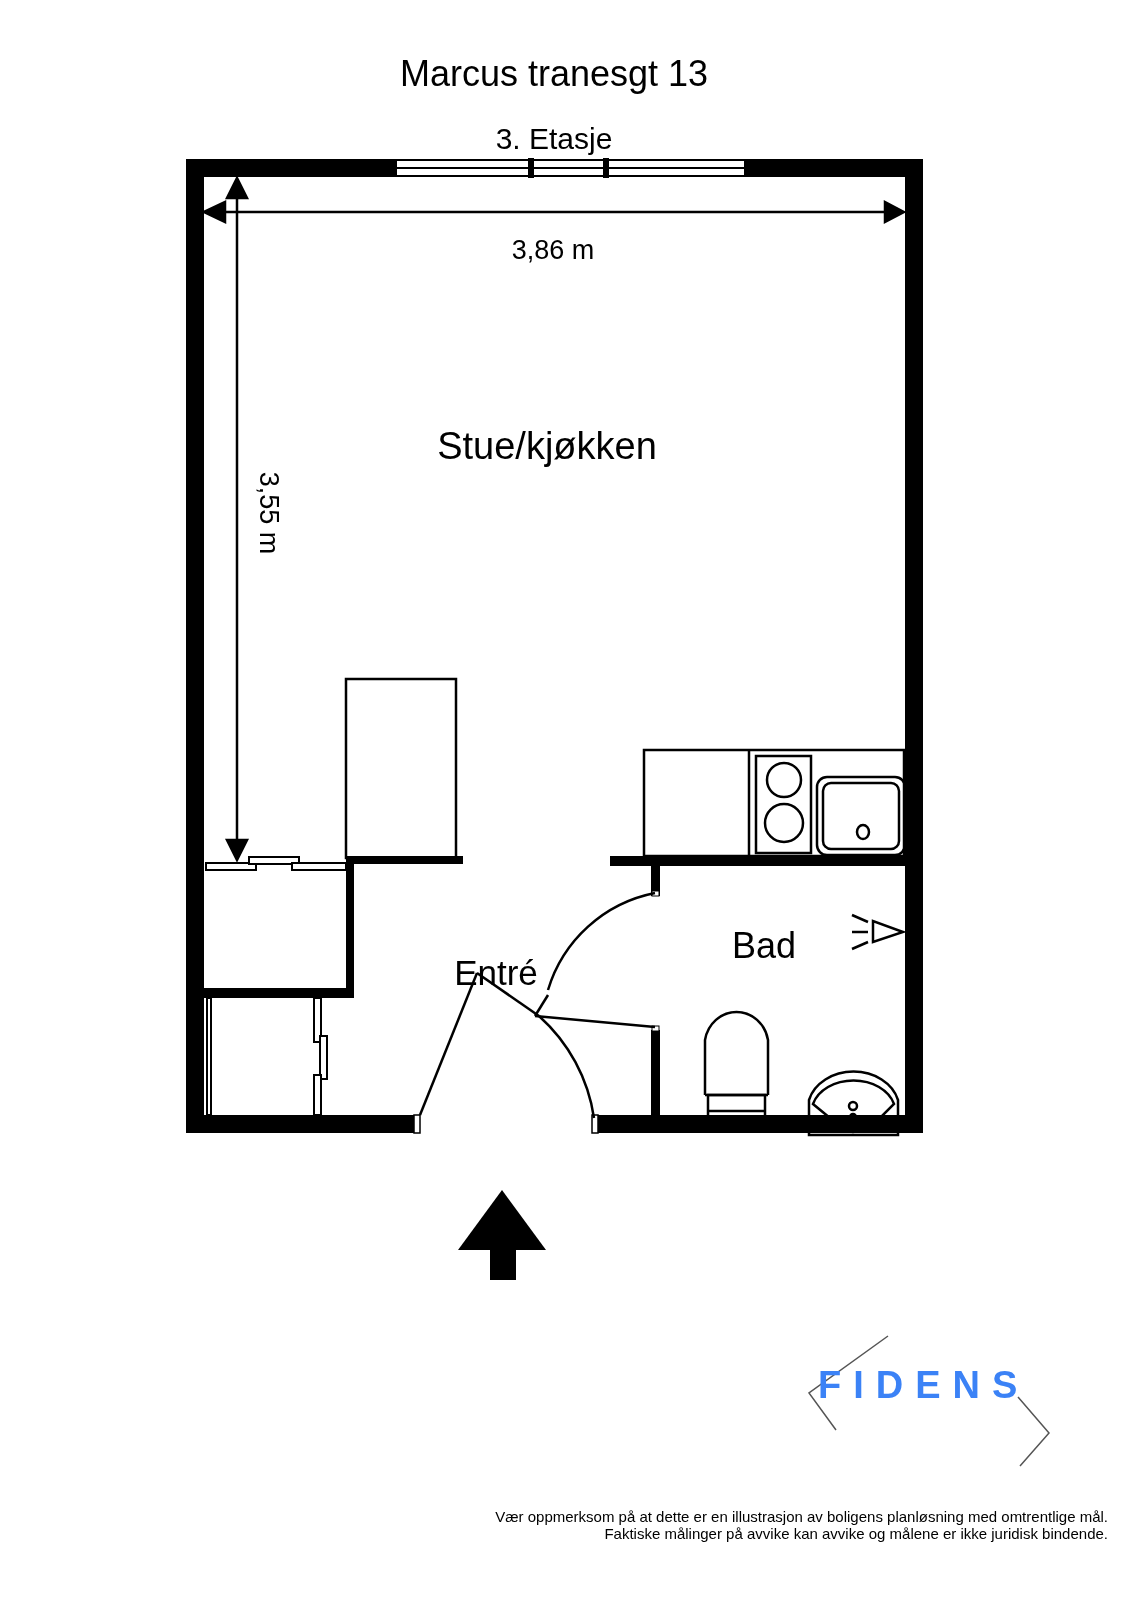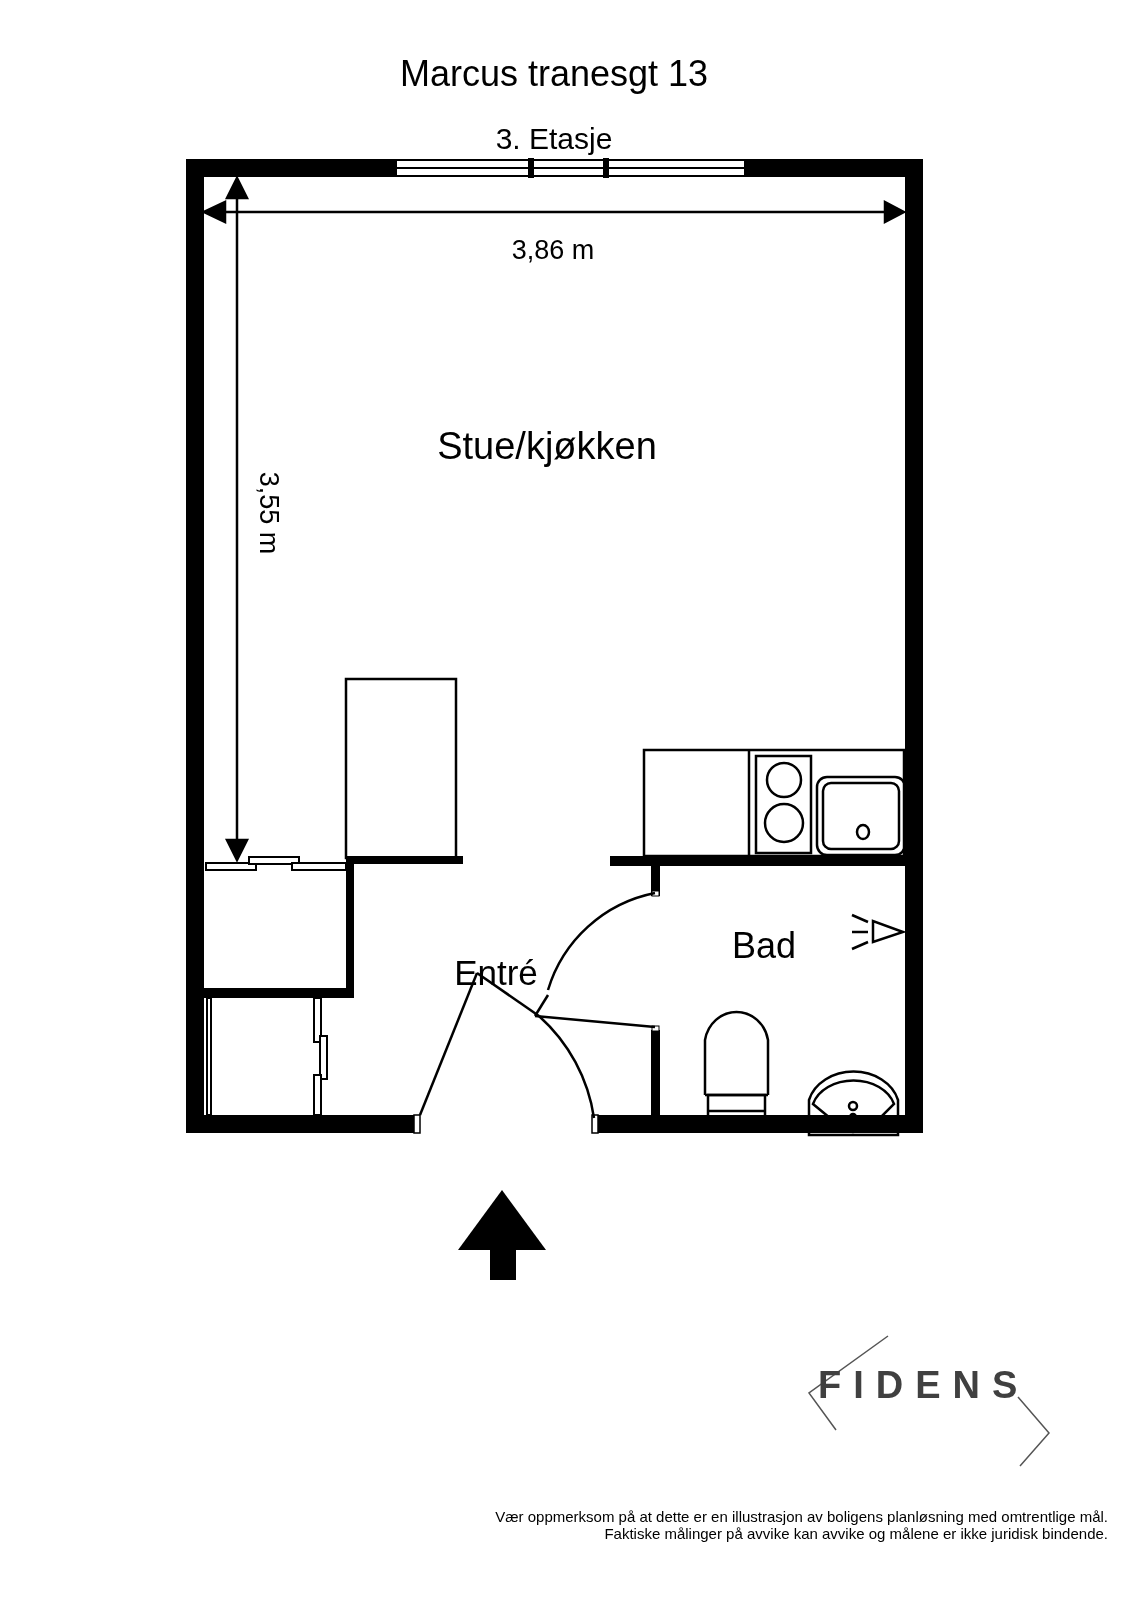--- a/index.html
+++ b/index.html
@@ -2,21 +2,21 @@
 <html><head>
   <meta charset="utf-8">
   <style>
     html, body { margin: 0; padding: 0; background: #ffffff; }
     body { width: 1131px; height: 1600px; position: relative; overflow: hidden; font-family: "Liberation Sans", sans-serif; color: #000; }
     .title { position: absolute; left: 0; width: 1108px; top: 52px; text-align: center; font-size: 36px; line-height: 44px; }
     .subtitle { position: absolute; left: 0; width: 1108px; top: 104px; text-align: center; font-size: 30px; line-height: 36px; margin-top: 17px; }
     svg.plan { position: absolute; left: 0; top: 0; }
     .lbl { font-family: "Liberation Sans", sans-serif; fill: #000; }
     .disclaimer { position: absolute; left: 0; width: 1108px; top: 1508px; text-align: right; font-size: 15px; line-height: 17px; }
-    .logo-text { position: absolute; left: 818px; top: 1363px; font-size: 38px; letter-spacing: 12px; font-weight: bold; color: #404040; line-height: 44px; text-align: center; }
+    .logo-text { position: absolute; left: 818px; top: 1363px; font-size: 38px; letter-spacing: 12px; font-weight: bold; color: #3b82f6; line-height: 44px; text-align: center; }
   </style>
 </head>
 <body>
 
 <div class="title">Marcus tranesgt 13</div>
 <div class="subtitle">3. Etasje</div>
 
 <svg class="plan" width="1131" height="1600" viewBox="0 0 1131 1600" xmlns="http://www.w3.org/2000/svg">
 
   <g fill="#000">

